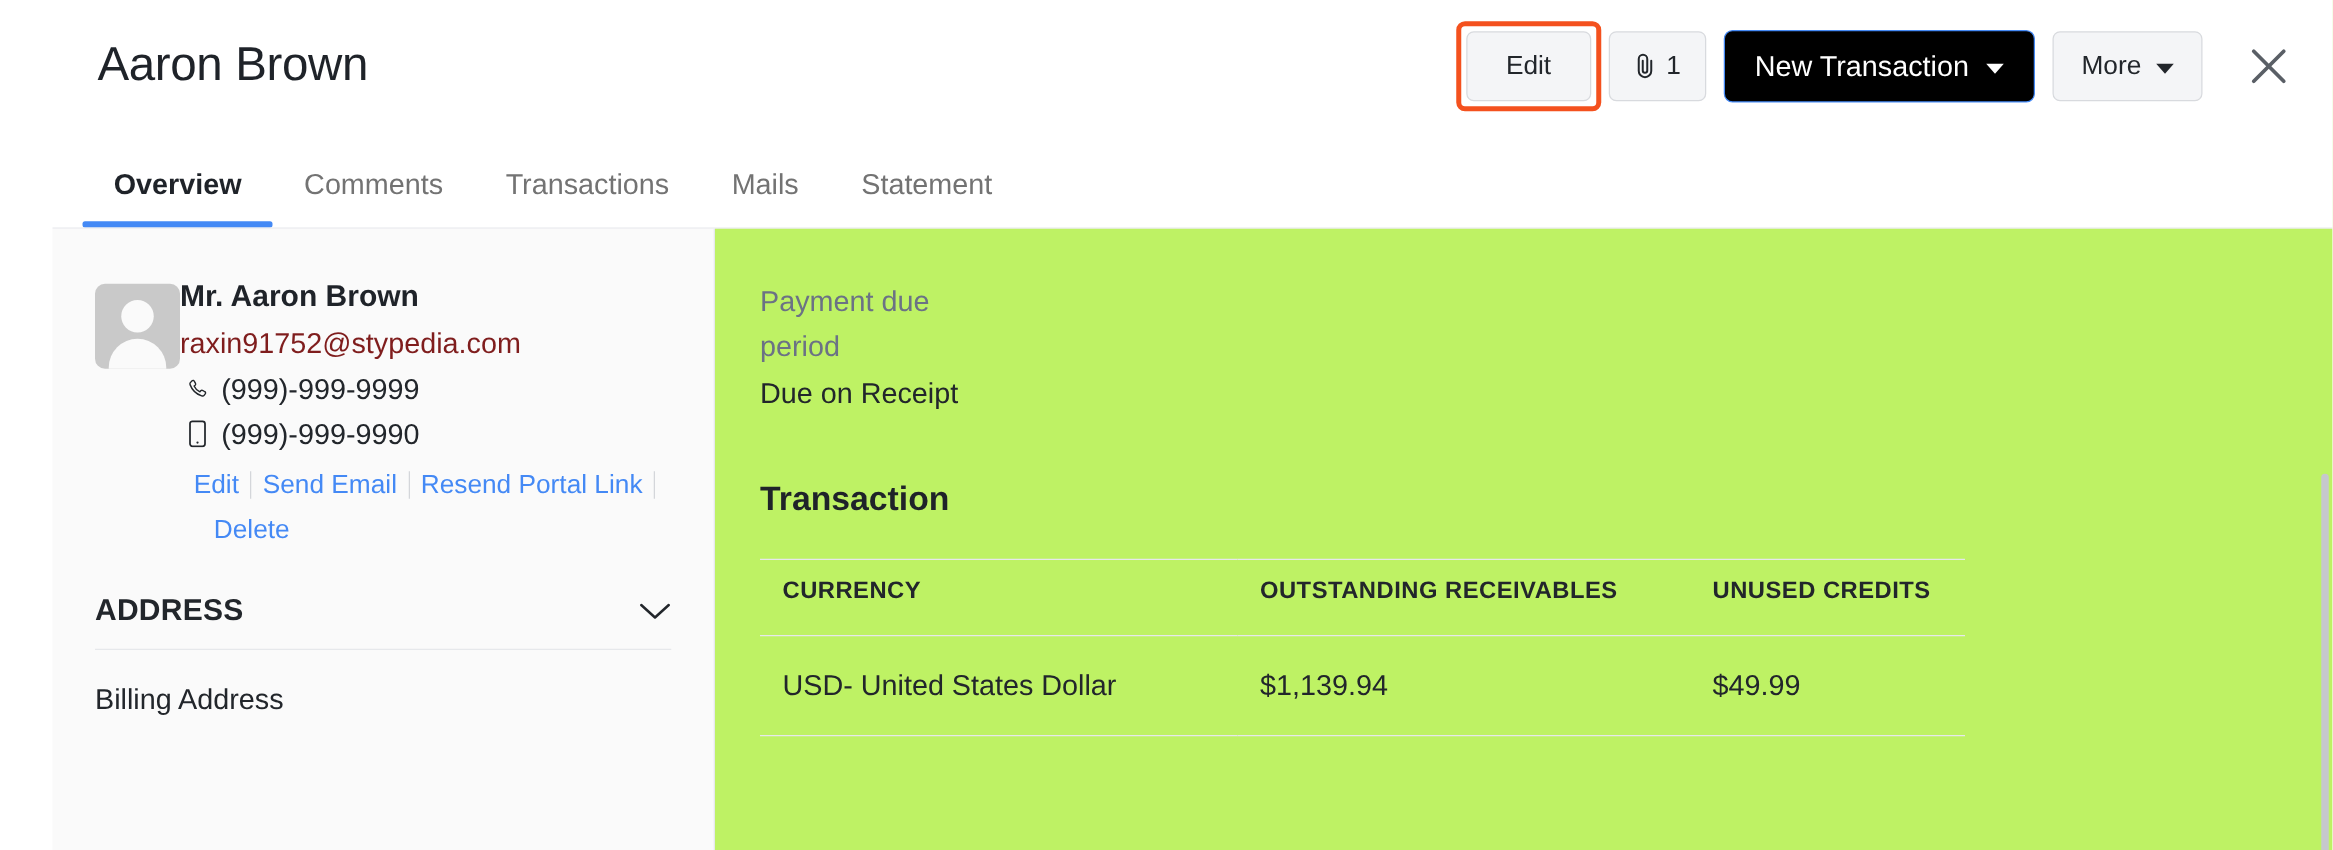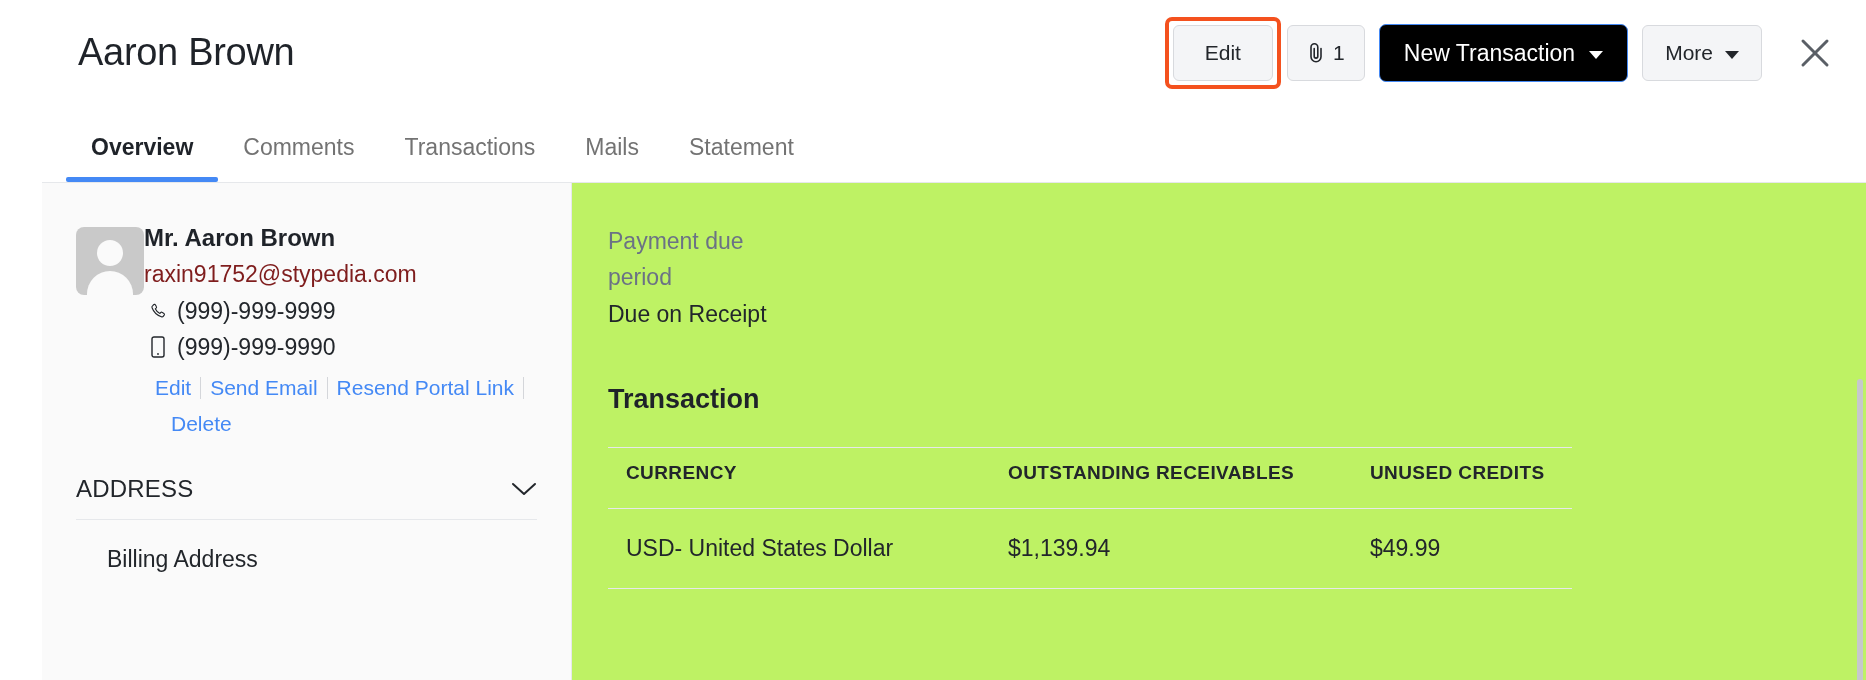--- a/index.html
+++ b/index.html
@@ -265,36 +265,36 @@
   
   .address-section {
     margin: 36px 34px 0 34px;
   }
   .address-head {
     display: flex;
     align-items: center;
     justify-content: space-between;
     padding-bottom: 16px;
     border-bottom: 1px solid #e6e8eb;
+    font-weight: bold;
   }
   .address-title {
     font-size: 24px;
     color: #22262b;
     letter-spacing: 0.2px;
   }
   .chev {
     width: 26px; height: 16px;
     position: relative;
     cursor: pointer;
   }
   .address-sub {
     font-size: 23px;
     color: #22262b;
     padding-top: 26px;
-    margin-left: 31px;
   }
 
   
   .rp-inner { padding: 40px 0 0 36px; }
   .field-label {
     font-size: 23px;
     color: #6b7285;
     line-height: 36px;
     max-width: 150px;
   }

